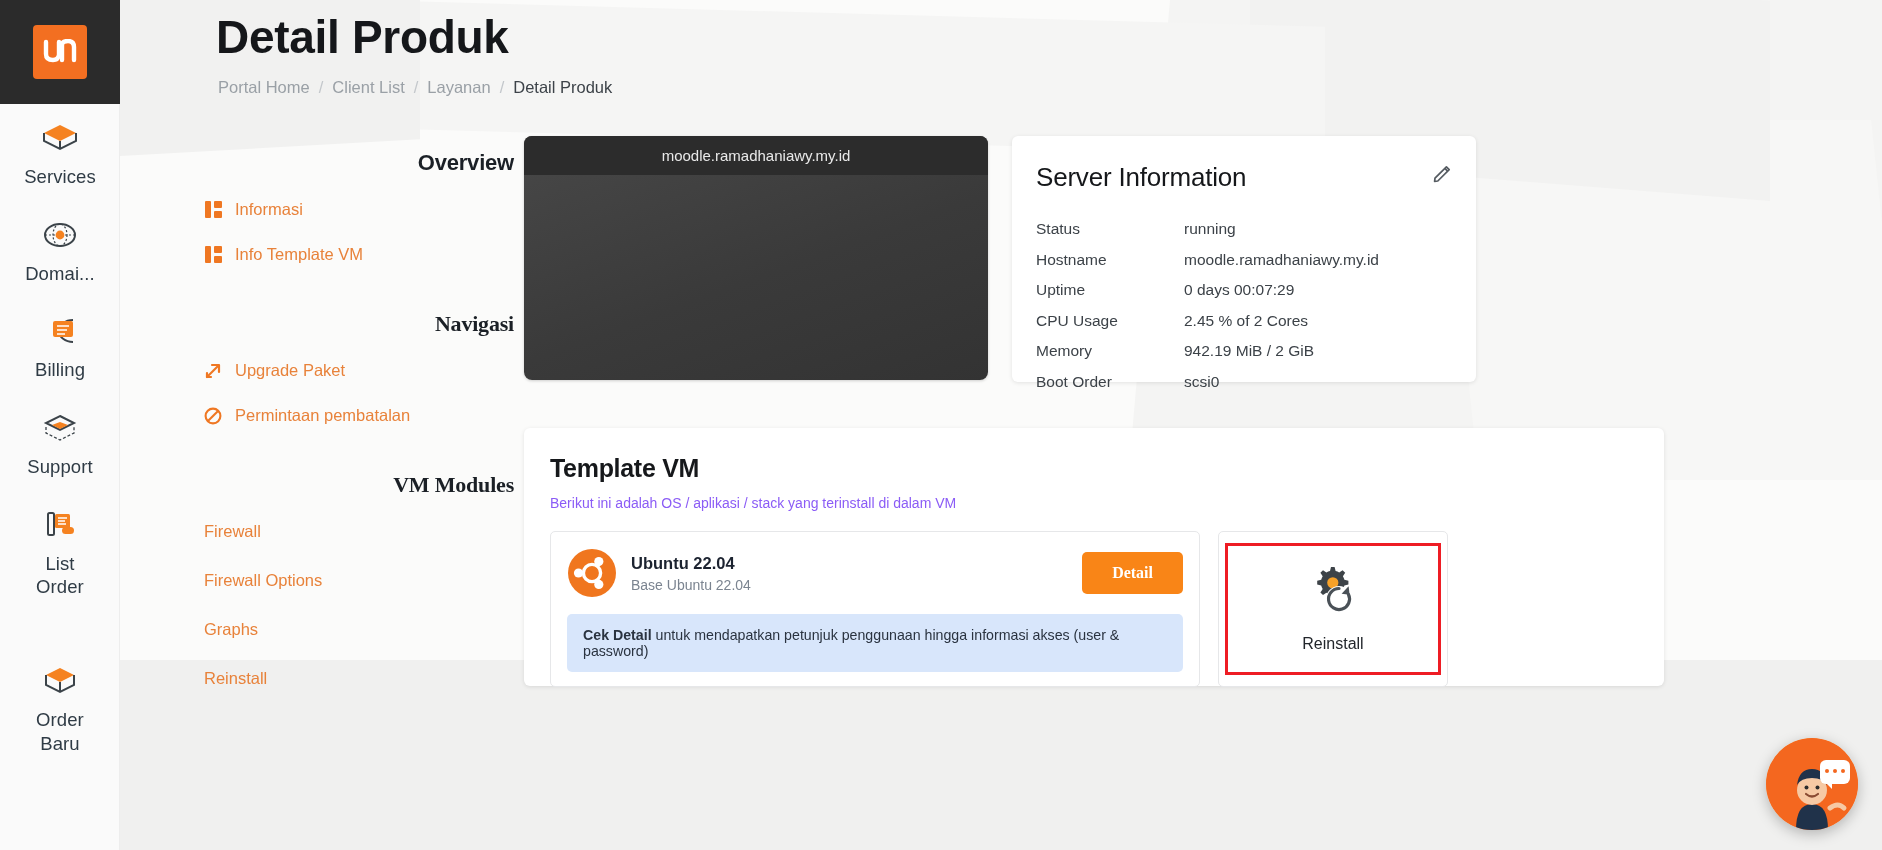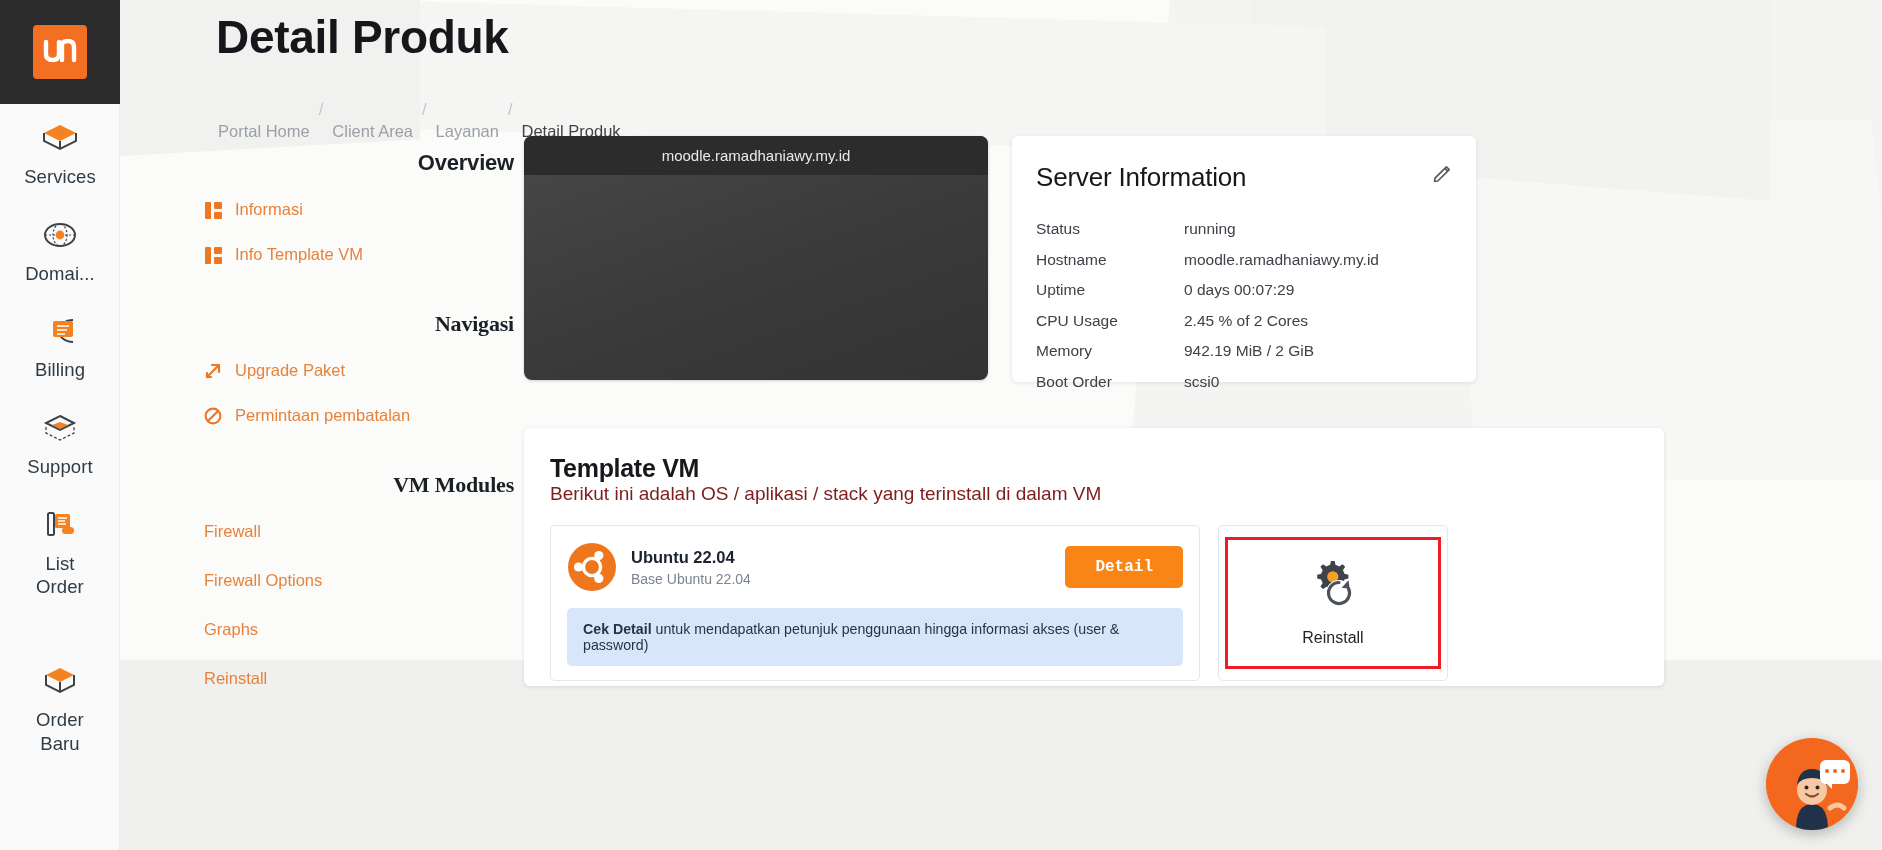--- a/index.html
+++ b/index.html
@@ -96,33 +96,33 @@
   #page-title {
     position: absolute; left: 96px; top: 10px;
     font-size: 46px; font-weight: 700; color: #15171a;
     letter-spacing: -0.3px;
   }
   #breadcrumb {
     position: absolute; left: 98px; top: 78px;
     font-size: 16.5px; color: #9aa0a6;
     display: flex; align-items: center; gap: 9px;
   }
-  #breadcrumb .crumb { color: #9aa0a6; text-decoration: none; cursor: pointer; margin-top: 44px; }
+  #breadcrumb .crumb { color: #9aa0a6; text-decoration: none; cursor: pointer; }
   #breadcrumb .crumb.current { color: #3d4349; cursor: default; }
   #breadcrumb .sep { color: #c3c7cb; }
 
   
   #leftnav { position: absolute; left: 84px; top: 150px; width: 310px; }
   .nav-head {
     font-size: 22px; font-weight: 700; color: #1b2026;
     margin-bottom: 24px; letter-spacing: -.2px; text-align: right;
   }
   .nav-head.spaced { margin-top: 47px; font-family: Liberation Serif, serif; }
   .nav-link {
-    display: flex; align-items: flex-end; gap: 13px;
+    display: flex; align-items: center; gap: 13px;
     font-size: 16.5px; color: #e8823a;
     margin-bottom: 26px; cursor: pointer; text-decoration: none;
   }
   .nav-link .nicon { width: 18px; height: 18px; flex: 0 0 18px; display:flex; align-items:center; justify-content:center; }
   .nav-link.plain { padding-left: 0; margin-bottom: 30px; }
 
   
   #nebula-card {
     position: absolute; left: 404px; top: 136px;
     width: 464px; height: 244px;
@@ -161,37 +161,37 @@
 
   
   #template-card {
     position: absolute; left: 404px; top: 428px;
     width: 1140px; height: 258px;
     background: #ffffff; border-radius: 6px;
     box-shadow: 0 1px 4px rgba(0,0,0,.10);
     padding: 26px 26px 0 26px;
   }
   #template-title { font-size: 25px; font-weight: 700; color: #16181b; letter-spacing: -.3px; }
-  #template-sub { margin-top: 0; font-size: 19px; color: #7f1d1d; }
+  #template-sub { margin-top: 12px; font-size: 14px; color: #8b5cf6; }
 
   #template-grid { display: flex; gap: 18px; margin-top: 20px; }
 
   #os-panel {
     width: 650px; border: 1px solid #e6e7e9; border-radius: 5px;
     padding: 16px 16px 14px 16px;
   }
   #os-row { display: flex; align-items: center; }
   #os-logo { width: 50px; height: 50px; flex: 0 0 50px; }
   #os-text { margin-left: 14px; flex: 1; }
   #os-name { font-size: 16.5px; font-weight: 700; color: #1c2330; }
   #os-desc { font-size: 14px; color: #7b8490; margin-top: 4px; }
   #detail-btn {
     background: #f98517; color: #ffffff;
     border: none; border-radius: 5px;
-    font-family: Liberation Mono, monospace; font-size: 16px; font-weight: 700;
+    font-family: Liberation Serif, serif; font-size: 16px; font-weight: 700;
     padding: 12px 30px; cursor: pointer;
   }
   #os-alert {
     margin-top: 16px;
     background: #d8e6fb; border-radius: 5px;
     padding: 13px 16px;
     font-size: 14.2px; color: #2a3340;
   }
   #os-alert b { font-weight: 700; }
 
@@ -323,21 +323,21 @@
   <div class="decor" id="decor-b"></div>
   <div class="decor" id="decor-a"></div>
 
   <div id="content">
 
     <div id="page-title">Detail Produk</div>
 
     <div id="breadcrumb">
       <span class="crumb">Portal Home</span>
       <span class="sep">/</span>
-      <span class="crumb">Client Area</span>
+      <span class="crumb">Client List</span>
       <span class="sep">/</span>
       <span class="crumb">Layanan</span>
       <span class="sep">/</span>
       <span class="crumb current">Detail Produk</span>
     </div>
 
     <div id="leftnav">
       <div class="nav-head">Overview</div>
 
       <a class="nav-link">

